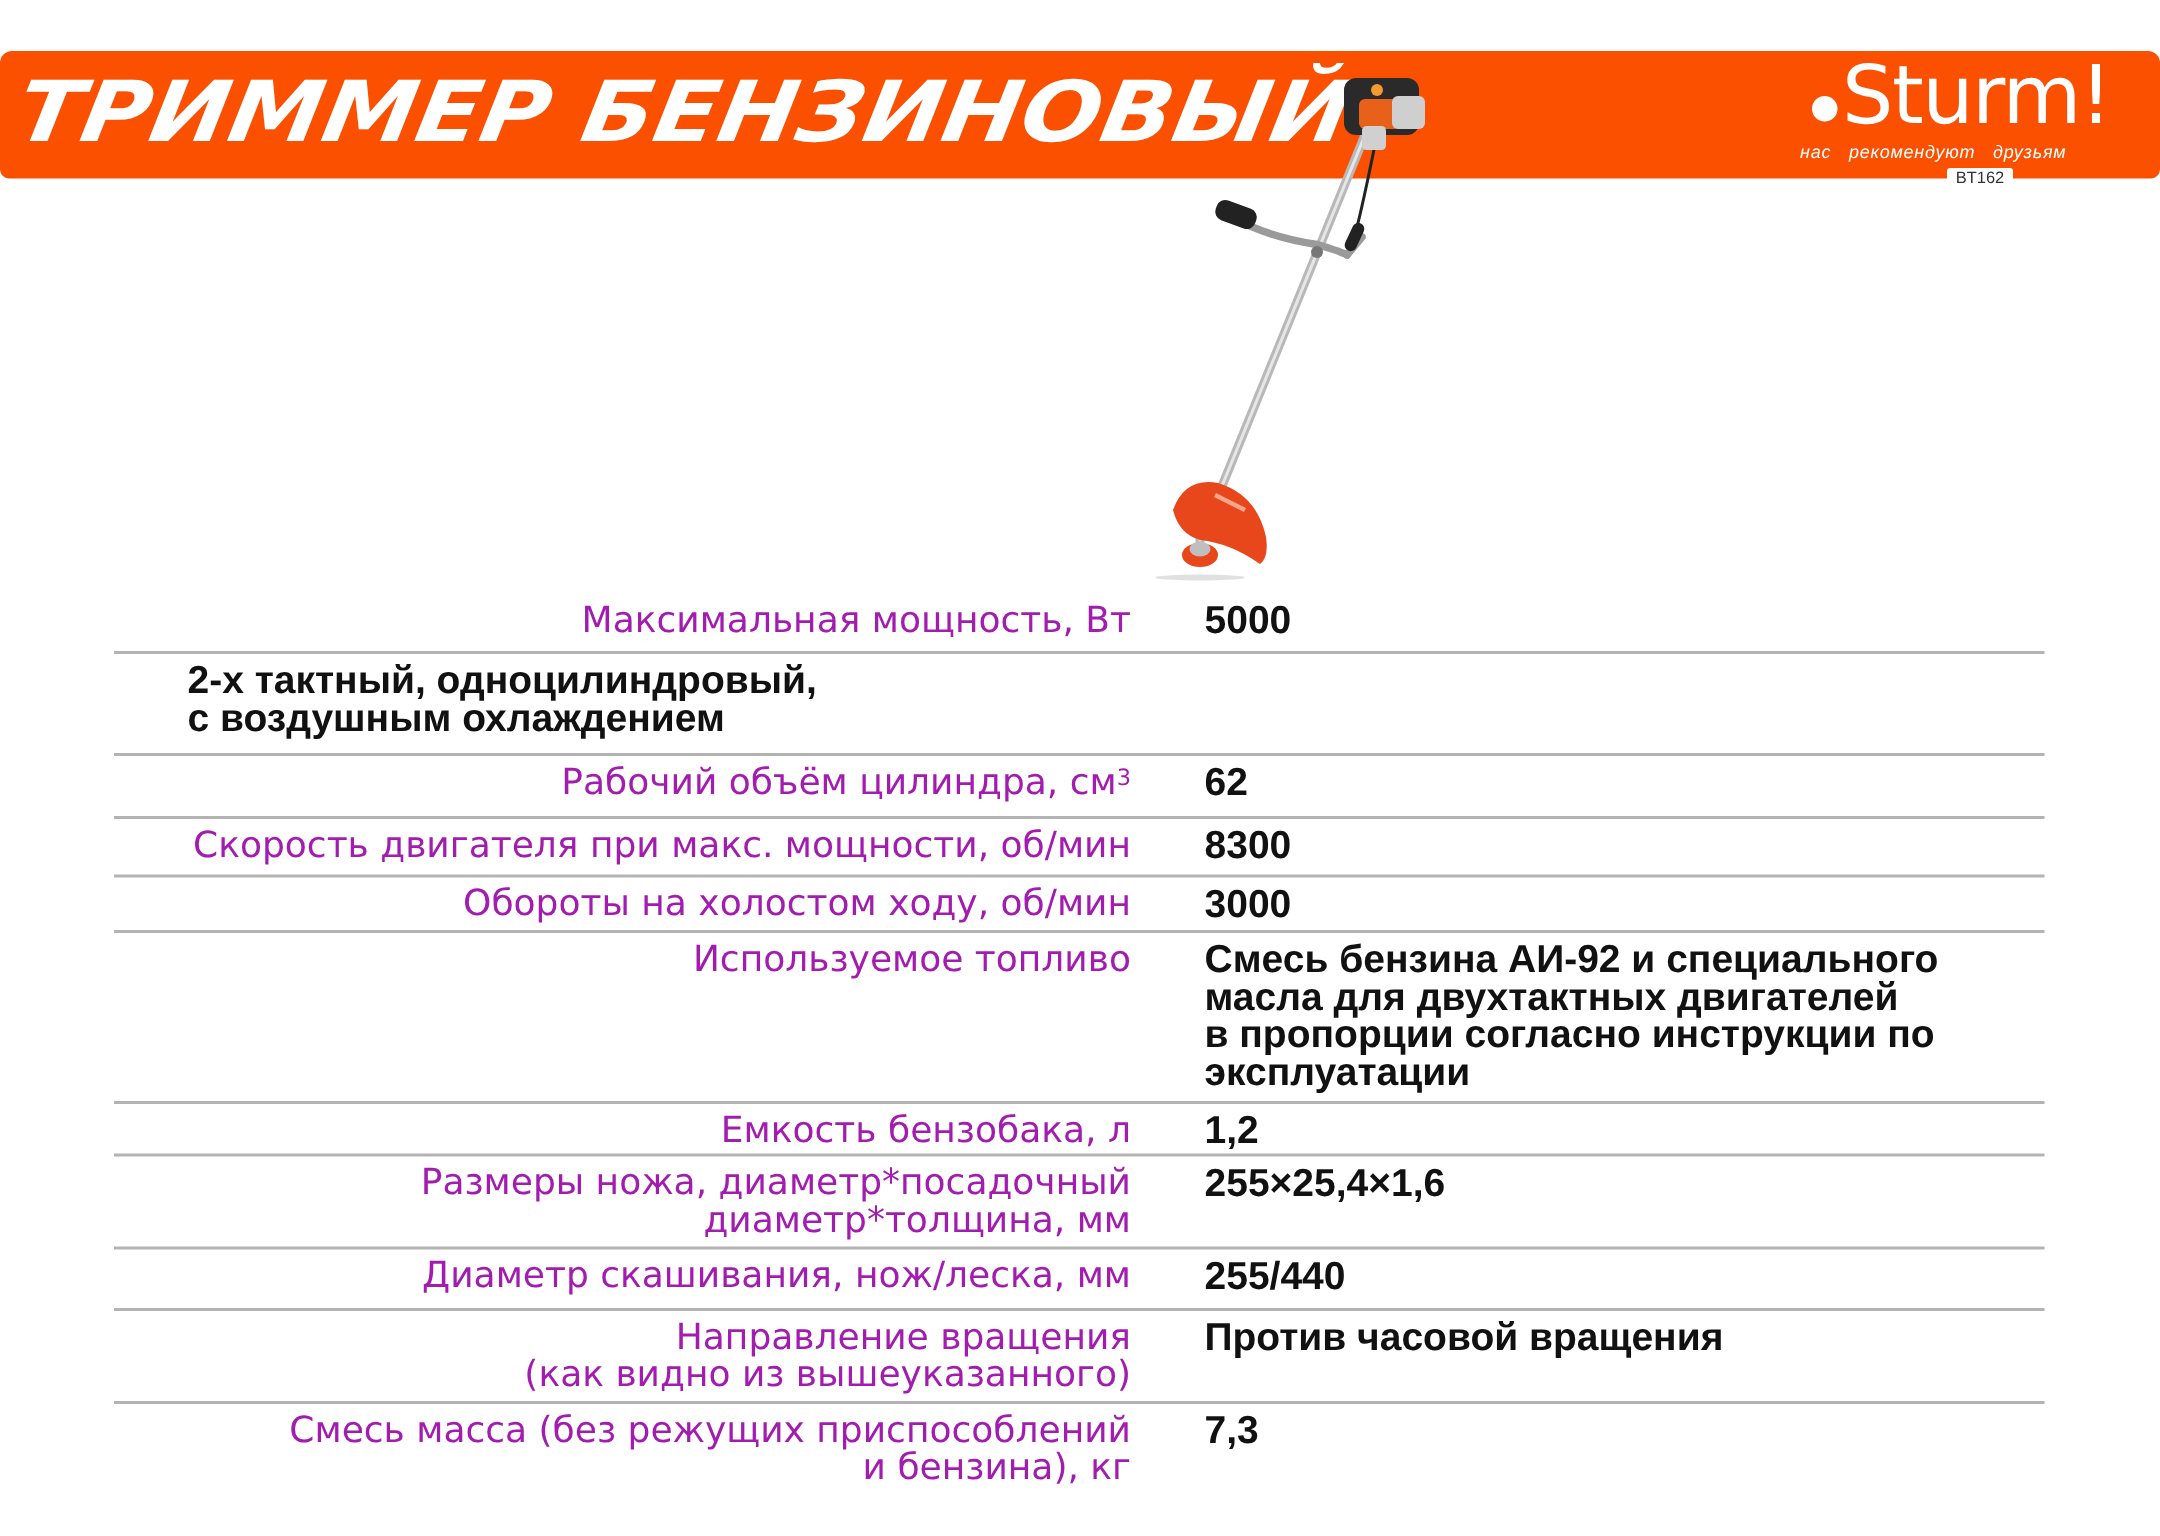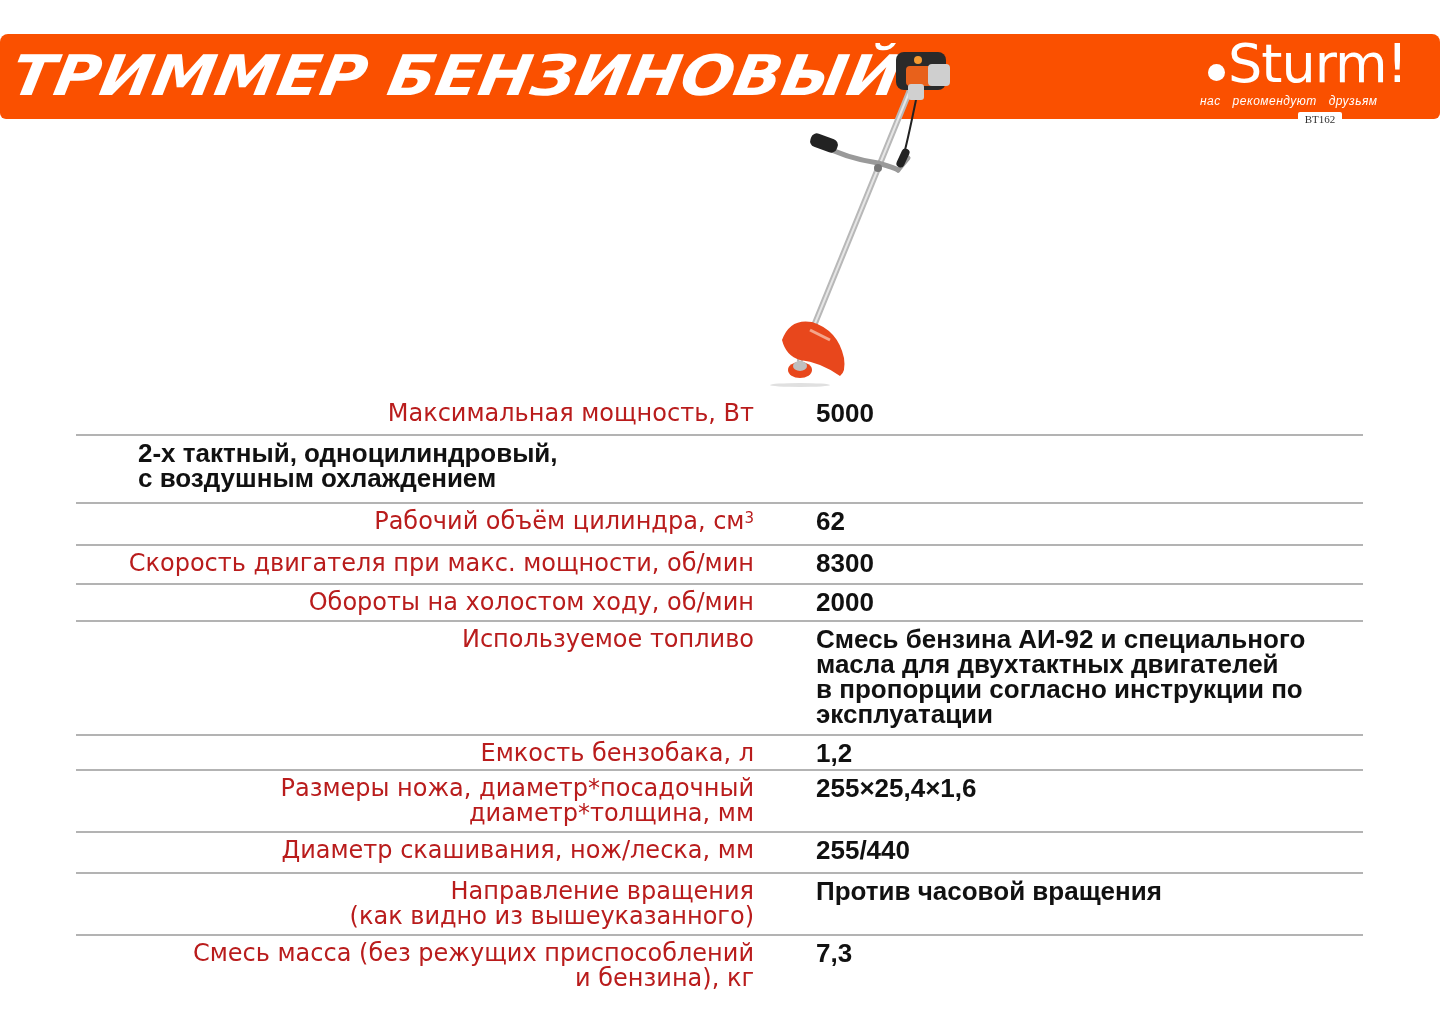--- a/index.html
+++ b/index.html
@@ -67,21 +67,21 @@
       white-space: nowrap;
       word-spacing: 8px;
       letter-spacing: 0.5px;
     }
     .model-tag {
       position: absolute;
       left: 1298px; top: 112px;
       width: 44px; height: 14px;
       background: #ffffff;
       border-radius: 2px;
-      font-family: Liberation Serif, serif;
+      font-family: Liberation Sans, sans-serif;
       font-size: 11px;
       line-height: 14px;
       text-align: center;
       color: #333333;
     }
 
     .product-image {
       position: absolute;
       left: 760px; top: 40px;
       width: 220px; height: 350px;
@@ -96,28 +96,28 @@
       display: flex;
       border-bottom: 2px solid #b3b3b3;
       box-sizing: border-box;
     }
     .spec-label {
       width: 678px;
       text-align: right;
       font-family: "DejaVu Sans", sans-serif;
       font-size: 24px;
       font-weight: normal;
-      color: #b91c1c;
+      color: #a21caf;
       line-height: 25px;
       padding-top: 5px;
       white-space: pre-line;
       box-sizing: border-box;
     }
     .spec-value {
-      margin-left: 62px;
+      margin-left: 49px;
       flex: 1;
       font-family: "Liberation Sans", sans-serif;
       font-size: 26px;
       font-weight: bold;
       color: #111111;
       line-height: 25px;
       padding-top: 5px;
       white-space: pre-line;
     }
     .spec-label sup { font-size: 15px; vertical-align: top; position: relative; top: -3px; }
@@ -176,21 +176,21 @@
     <div class="spec-row" style="height:42px">
       <div class="spec-label"><span>Рабочий объём цилиндра, см</span><sup>3</sup></div>
       <div class="spec-value">62</div>
     </div>
     <div class="spec-row" style="height:39px">
       <div class="spec-label">Скорость двигателя при макс. мощности, об/мин</div>
       <div class="spec-value">8300</div>
     </div>
     <div class="spec-row" style="height:37px">
       <div class="spec-label">Обороты на холостом ходу, об/мин</div>
-      <div class="spec-value">2000</div>
+      <div class="spec-value">3000</div>
     </div>
     <div class="spec-row" style="height:114px">
       <div class="spec-label">Используемое топливо</div>
       <div class="spec-value">Смесь бензина АИ-92 и специального
 масла для двухтактных двигателей
 в пропорции согласно инструкции по
 эксплуатации</div>
     </div>
     <div class="spec-row" style="height:35px">
       <div class="spec-label">Емкость бензобака, л</div>

